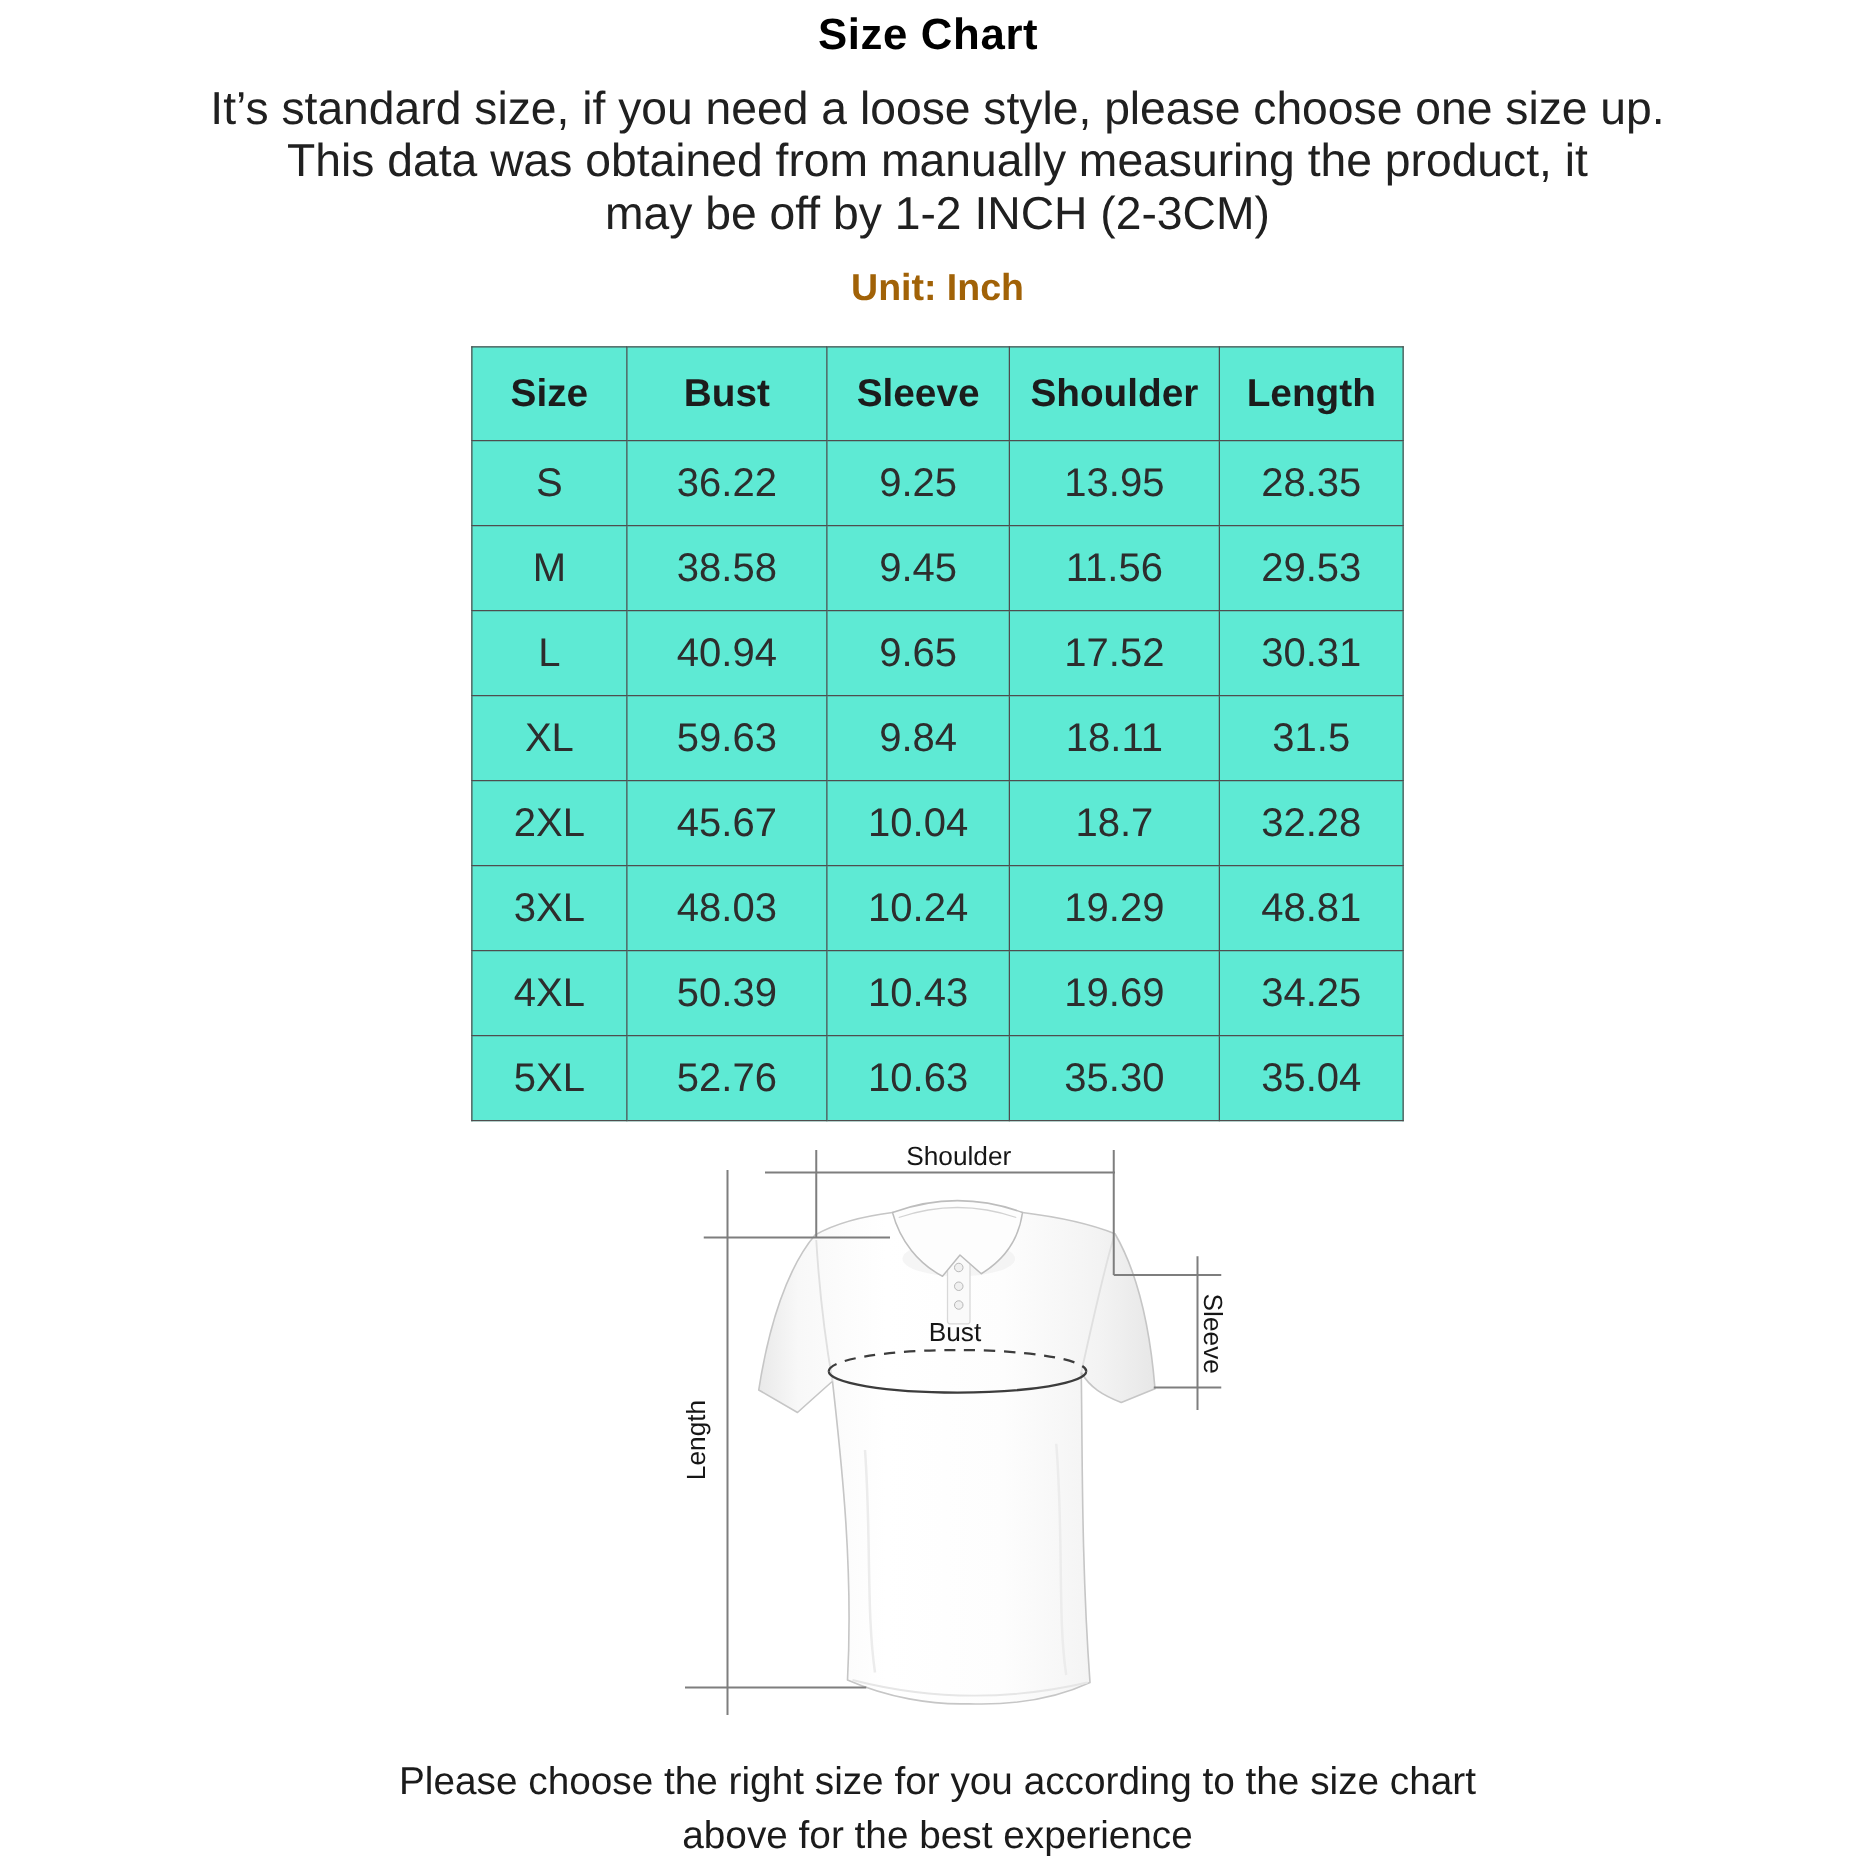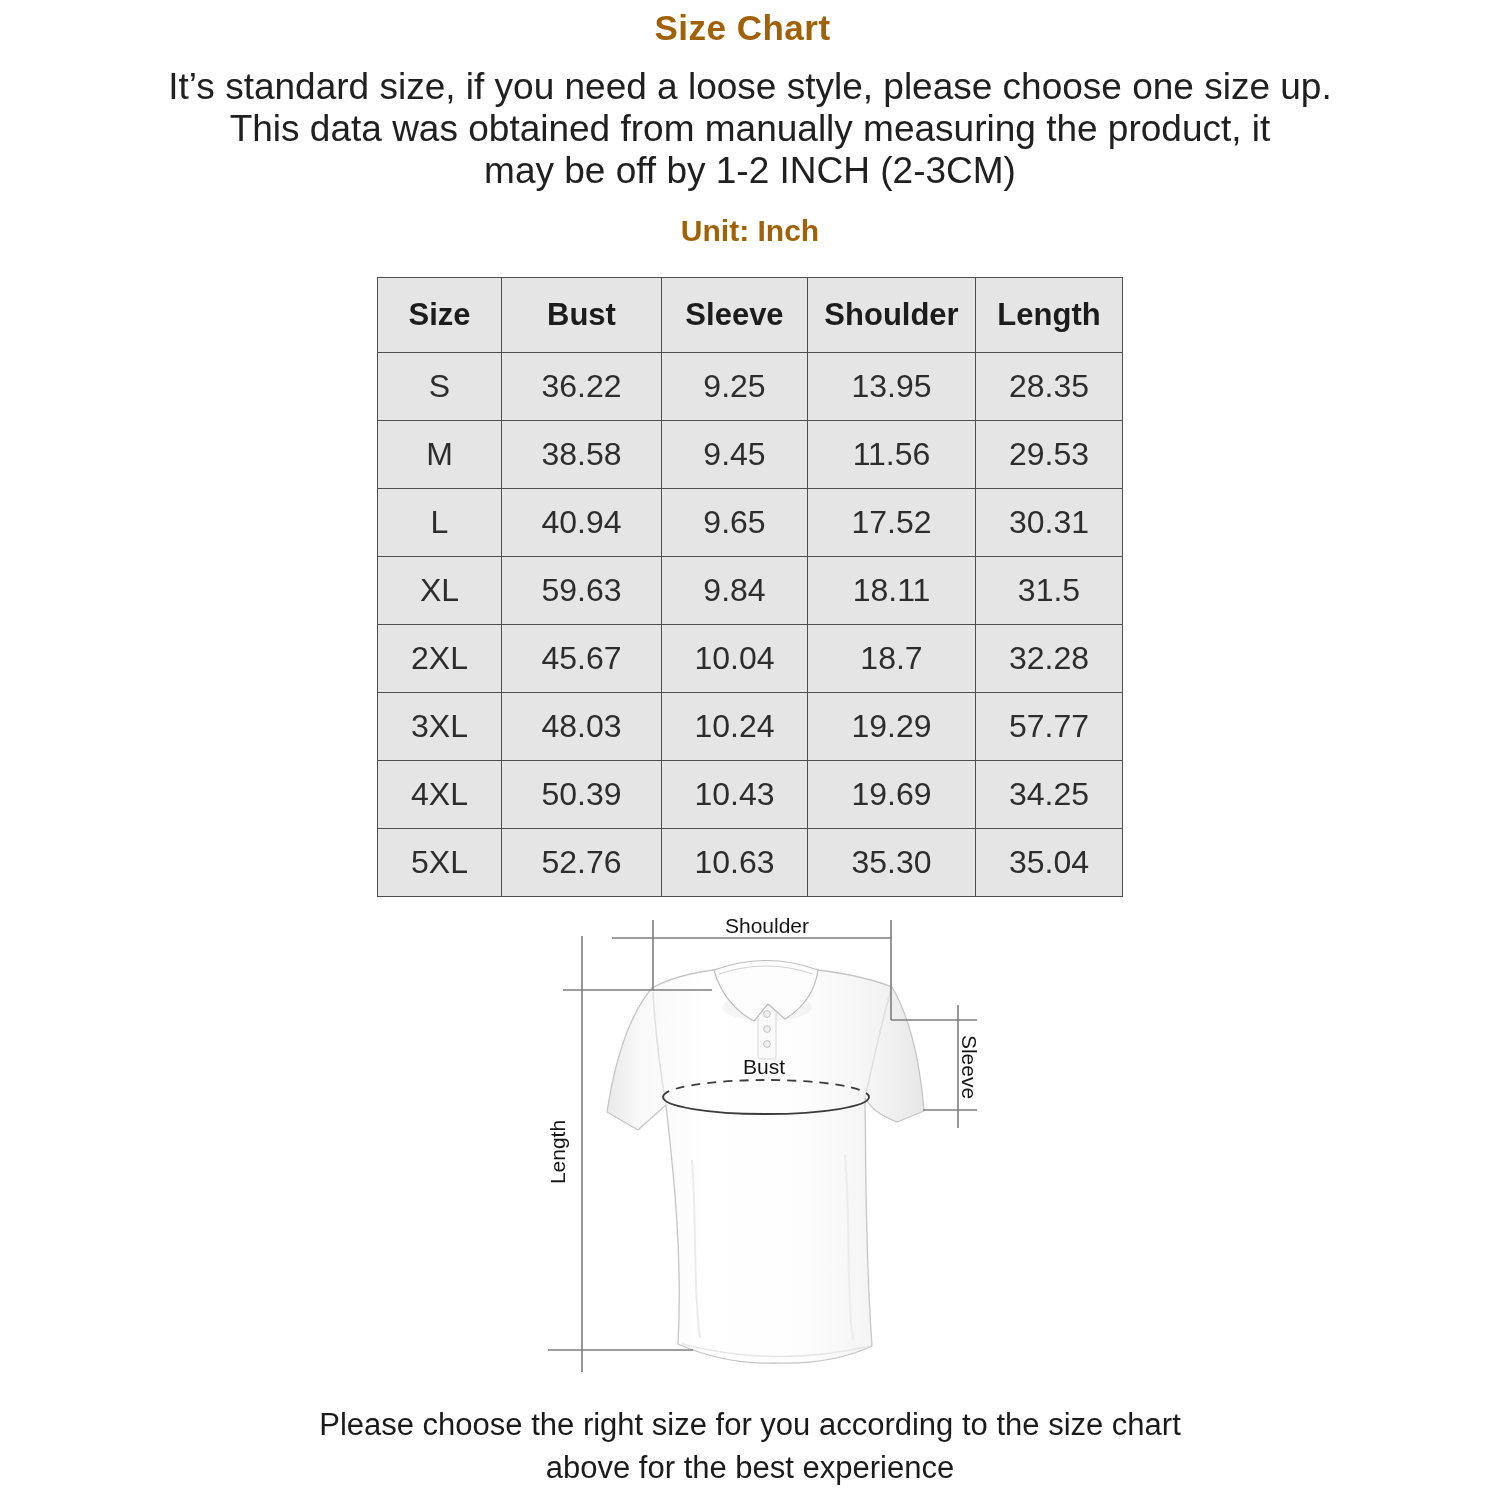--- a/index.html
+++ b/index.html
@@ -2,33 +2,33 @@
 <html><head>
 <meta charset="utf-8">
 <style>
   html,body{margin:0;padding:0;background:#ffffff;}
   .canvas{
     position:relative;width:1500px;height:1500px;background:#ffffff;overflow:hidden;
     font-family:"Liberation Sans",sans-serif;color:#1e1e1e;
   }
   .page-title{
     position:absolute;top:8px;left:0;right:15px;margin:0;
-    text-align:center;font-size:35px;font-weight:700;color:#a16207;letter-spacing:0.5px;
+    text-align:center;font-size:35px;font-weight:700;color:#000000;letter-spacing:0.5px;
   }
   .description{
     position:absolute;top:66px;left:0;right:0;text-align:center;
     font-size:37px;line-height:42px;color:#202020;
   }
   .unit-label{
     position:absolute;top:214px;left:0;right:0;text-align:center;
     font-size:30px;font-weight:700;color:#a16207;
   }
   table.size-table{
     position:absolute;left:377px;top:277px;width:745px;
-    border-collapse:collapse;table-layout:fixed;background:#e5e5e5;
+    border-collapse:collapse;table-layout:fixed;background:#5eead4;
   }
   table.size-table th, table.size-table td{
     border:1.5px solid #4e4e4e;text-align:center;vertical-align:middle;
     white-space:nowrap;padding:0;
   }
   table.size-table th{height:74px;font-size:31px;font-weight:700;color:#1c1c1c;}
   table.size-table td{height:67px;font-size:32px;font-weight:400;color:#2d2d2d;}
   .diagram{
     position:absolute;left:520px;top:900px;width:490px;height:490px;
   }
@@ -114,21 +114,21 @@
         <td>45.67</td>
         <td>10.04</td>
         <td>18.7</td>
         <td>32.28</td>
       </tr>
       <tr>
         <td>3XL</td>
         <td>48.03</td>
         <td>10.24</td>
         <td>19.29</td>
-        <td>57.77</td>
+        <td>48.81</td>
       </tr>
       <tr>
         <td>4XL</td>
         <td>50.39</td>
         <td>10.43</td>
         <td>19.69</td>
         <td>34.25</td>
       </tr>
       <tr>
         <td>5XL</td>

